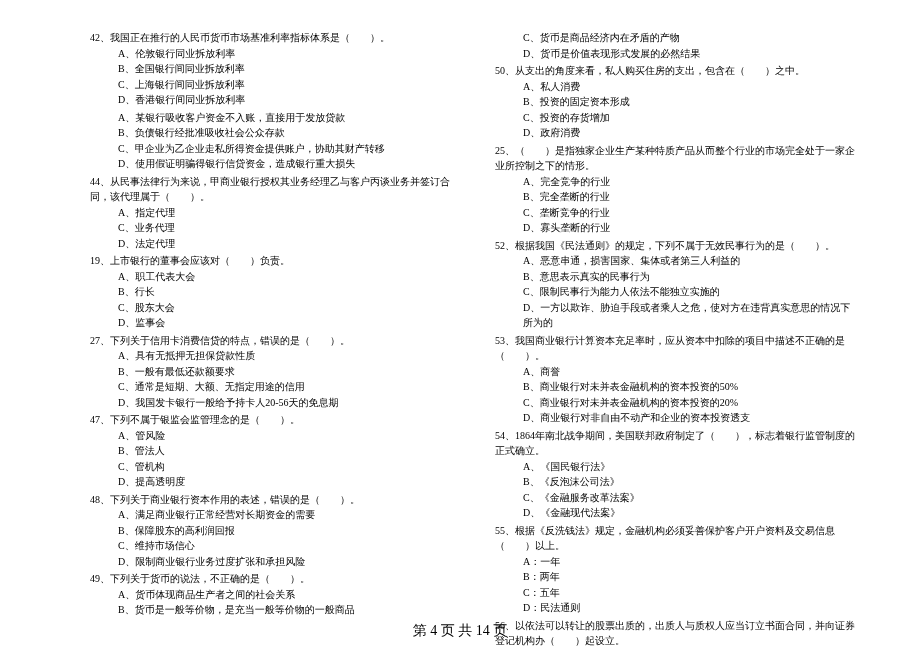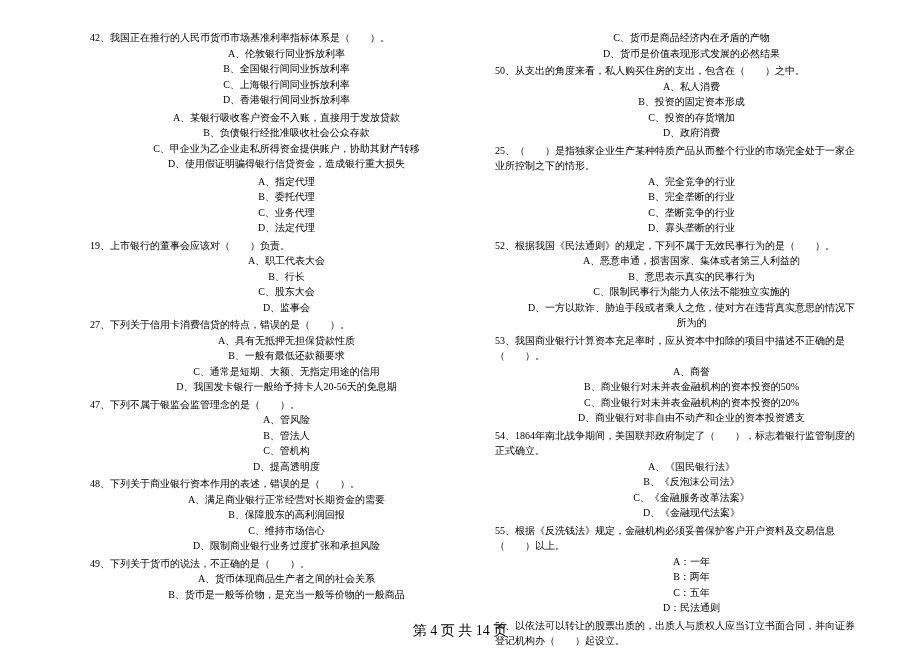--- a/index.html
+++ b/index.html
@@ -27,21 +27,20 @@
     }
     .question {
       margin-bottom: 2px;
     }
     .q-text {
       display: block;
     }
     .option {
       padding-left: 28px;
       display: block;
-      text-align: center;
     }
     .page-footer {
       position: absolute;
       bottom: 10px;
       left: 0;
       width: 100%;
       text-align: center;
       font-size: 14px;
     }
   </style>
@@ -57,22 +56,22 @@
       <span class="option">C、上海银行间同业拆放利率</span>
       <span class="option">D、香港银行间同业拆放利率</span>
     </div>
     <div class="question">
       <span class="option">A、某银行吸收客户资金不入账，直接用于发放贷款</span>
       <span class="option">B、负债银行经批准吸收社会公众存款</span>
       <span class="option">C、甲企业为乙企业走私所得资金提供账户，协助其财产转移</span>
       <span class="option">D、使用假证明骗得银行信贷资金，造成银行重大损失</span>
     </div>
     <div class="question">
+      <span class="q-text">44、从民事法律行为来说，甲商业银行授权其业务经理乙与客户丙谈业务并签订合同，该代理属于（　　）。</span>
       <span class="option">A、指定代理</span>
-      <span class="option">B、委托代理</span>
       <span class="option">C、业务代理</span>
       <span class="option">D、法定代理</span>
     </div>
     <div class="question">
       <span class="q-text">19、上市银行的董事会应该对（　　）负责。</span>
       <span class="option">A、职工代表大会</span>
       <span class="option">B、行长</span>
       <span class="option">C、股东大会</span>
       <span class="option">D、监事会</span>
     </div>

